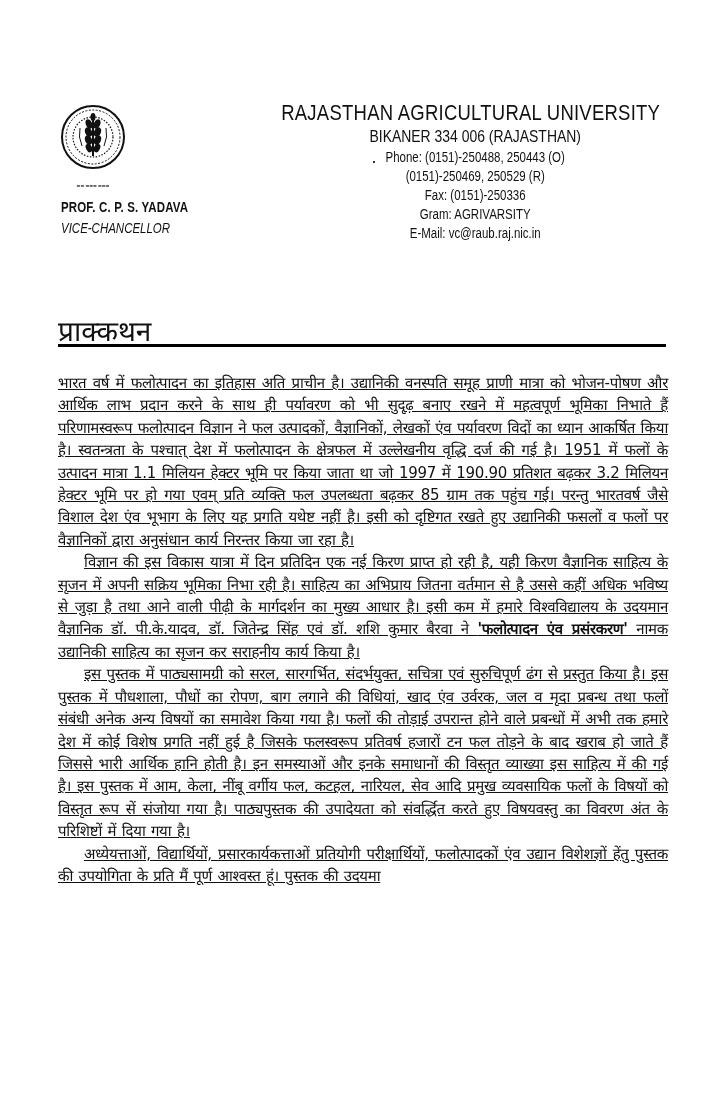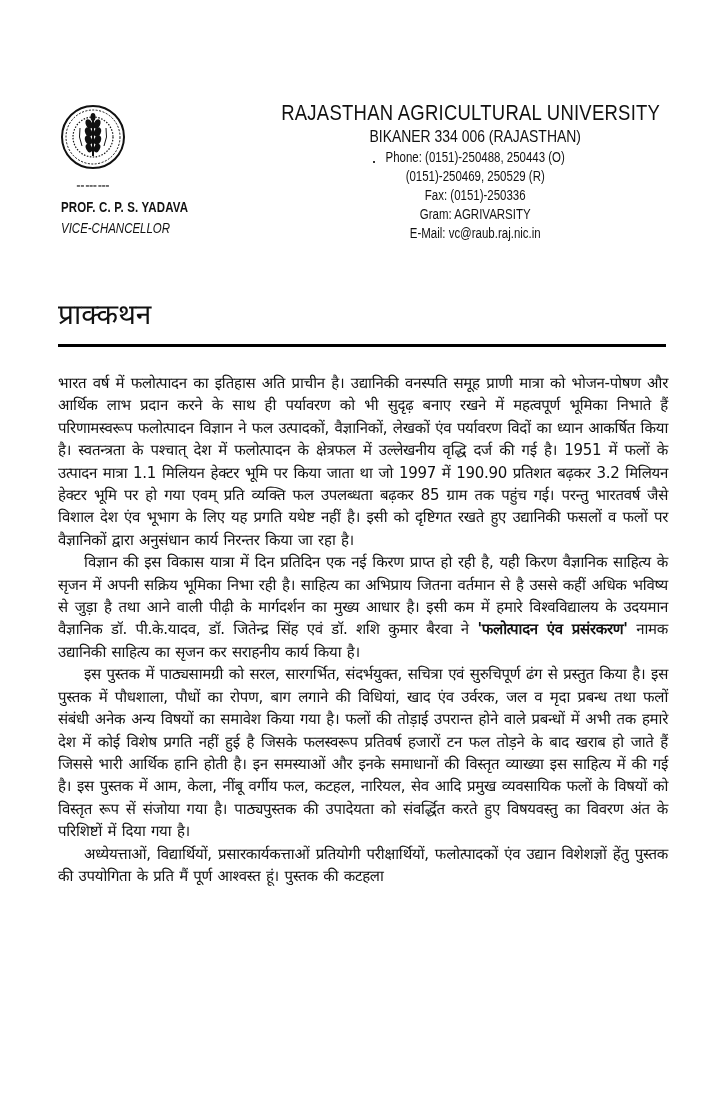--- a/index.html
+++ b/index.html
@@ -100,21 +100,21 @@
     top: 161px;
     width: 2px;
     height: 2px;
     background: #333;
   }
 
   
   .heading {
     position: absolute;
     left: 58px;
-    top: 298px;
+    top: 315px;
     font-family: "DejaVu Sans", sans-serif;
     font-size: 28px;
     line-height: 34px;
     font-weight: normal;
     white-space: nowrap;
     text-align: right;
   }
   .rule {
     position: absolute;
     left: 58px;
@@ -133,20 +133,21 @@
     font-family: "DejaVu Sans", sans-serif;
     font-size: 15px;
     line-height: 22.4px;
     text-align: justify;
     text-align-last: left;
     letter-spacing: -0.3px;
     word-spacing: 1px;
   }
   .para {
     margin: 0;
+    text-decoration: underline;
   }
   .indent {
     text-indent: 26px;
   }
   .para.italic {
     font-style: italic;
   }
   .bold {
     font-weight: bold;
   }
@@ -200,17 +201,17 @@
     <div class="uni-line">E-Mail: vc@raub.raj.nic.in</div>
   </div>
 
   <div class="heading">प्राक्कथन</div>
   <div class="rule"></div>
 
   <div class="body-text">
     <p class="para">भारत वर्ष में फलोत्पादन का इतिहास अति प्राचीन है। उद्यानिकी वनस्पति समूह प्राणी मात्रा को भोजन-पोषण और आर्थिक लाभ प्रदान करने के साथ ही पर्यावरण को भी सुदृढ़ बनाए रखने में महत्वपूर्ण भूमिका निभाते हैं परिणामस्वरूप फलोत्पादन विज्ञान ने फल उत्पादकों, वैज्ञानिकों, लेखकों एंव पर्यावरण विदों का ध्यान आकर्षित किया है। स्वतन्त्रता के पश्चात् देश में फलोत्पादन के क्षेत्रफल में उल्लेखनीय वृद्धि दर्ज की गई है। 1951 में फलों के उत्पादन मात्रा 1.1 मिलियन हेक्टर भूमि पर किया जाता था जो 1997 में 190.90 प्रतिशत बढ़कर 3.2 मिलियन हेक्टर भूमि पर हो गया एवम् प्रति व्यक्ति फल उपलब्धता बढ़कर 85 ग्राम तक पहुंच गई। परन्तु भारतवर्ष जैसे विशाल देश एंव भूभाग के लिए यह प्रगति यथेष्ट नहीं है। इसी को दृष्टिगत रखते हुए उद्यानिकी फसलों व फलों पर वैज्ञानिकों द्वारा अनुसंधान कार्य निरन्तर किया जा रहा है।</p>
     <p class="para indent"><span>विज्ञान की इस विकास यात्रा में दिन प्रतिदिन एक नई किरण प्राप्त हो रही है, यही किरण वैज्ञानिक साहित्य के सृजन में अपनी सक्रिय भूमिका निभा रही है। साहित्य का अभिप्राय जितना वर्तमान से है उससे कहीं अधिक भविष्य से जुड़ा है तथा आने वाली पीढ़ी के मार्गदर्शन का मुख्य आधार है। इसी कम में हमारे विश्वविद्यालय के उदयमान वैज्ञानिक डॉ. पी.के.यादव, डॉ. जितेन्द्र सिंह एवं डॉ. शशि कुमार बैरवा ने </span><span class="bold">'फलोत्पादन एंव प्रसंरकरण'</span><span> नामक उद्यानिकी साहित्य का सृजन कर सराहनीय कार्य किया है।</span></p>
     <p class="para indent">इस पुस्तक में पाठ्यसामग्री को सरल, सारगर्भित, संदर्भयुक्त, सचित्रा एवं सुरुचिपूर्ण ढंग से प्रस्तुत किया है। इस पुस्तक में पौधशाला, पौधों का रोपण, बाग लगाने की विधियां, खाद एंव उर्वरक, जल व मृदा प्रबन्ध तथा फलों संबंधी अनेक अन्य विषयों का समावेश किया गया है। फलों की तोड़ाई उपरान्त होने वाले प्रबन्धों में अभी तक हमारे देश में कोई विशेष प्रगति नहीं हुई है जिसके फलस्वरूप प्रतिवर्ष हजारों टन फल तोड़ने के बाद खराब हो जाते हैं जिससे भारी आर्थिक हानि होती है। इन समस्याओं और इनके समाधानों की विस्तृत व्याख्या इस साहित्य में की गई है। इस पुस्तक में आम, केला, नींबू वर्गीय फल, कटहल, नारियल, सेव आदि प्रमुख व्यवसायिक फलों के विषयों को विस्तृत रूप सें संजोया गया है। पाठ्यपुस्तक की उपादेयता को संवर्द्धित करते हुए विषयवस्तु का विवरण अंत के परिशिष्टों में दिया गया है।</p>
-    <p class="para indent">अध्येयत्ताओं, विद्यार्थियों, प्रसारकार्यकत्ताओं प्रतियोगी परीक्षार्थियों, फलोत्पादकों एंव उद्यान विशेशज्ञों हेंतु पुस्तक की उपयोगिता के प्रति मैं पूर्ण आश्वस्त हूं। पुस्तक की कटहला</p>
+    <p class="para indent">अध्येयत्ताओं, विद्यार्थियों, प्रसारकार्यकत्ताओं प्रतियोगी परीक्षार्थियों, फलोत्पादकों एंव उद्यान विशेशज्ञों हेंतु पुस्तक की उपयोगिता के प्रति मैं पूर्ण आश्वस्त हूं। पुस्तक की उदयमा</p>
   </div>
 
   <div class="scan-mark" style="top:374px;height:660px;opacity:0.0;"></div>
 </div>
 
 </body></html>

